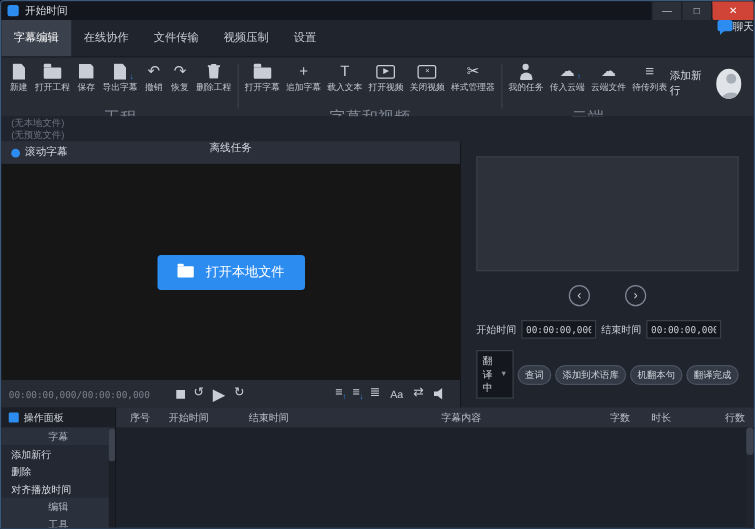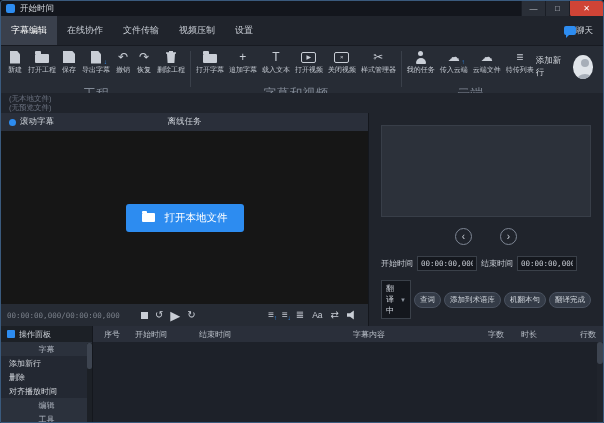--- a/index.html
+++ b/index.html
@@ -11,21 +11,21 @@
   .logo { width: 9px; height: 9px; background: #2d8cf0; border-radius: 2px; }
   .title-text { font-size: 8.5px; color: #d6dae0; }
   .win-controls { margin-left: auto; display: flex; height: 100%; }
   .win-btn { width: 24px; height: 100%; display: flex; align-items: center; justify-content: center; font-size: 8px; color: #c6cbd3; background: #2a2f38; border-left: 1px solid #1a1e26; cursor: default; }
   .win-btn.close { width: 34px; background: #cf4436; color: #fff; border-radius: 0 0 0 2px; }
 
   
   .menubar { height: 30px; background: #20242c; display: flex; align-items: stretch; border-bottom: 1px solid #171a21; flex: none; }
   .menu-item { padding: 0 10px; display: flex; align-items: center; font-size: 9px; color: #c6cbd3; }
   .menu-item.active { background: #3a404c; color: #ffffff; }
-  .menu-right { margin-left: auto; display: flex; align-items: center; padding-right: 10px; }
+  .menu-right { margin-left: auto; display: flex; align-items: flex-start; }
   .chat-ic { width: 12px; height: 9px; background: #2d8cf0; border-radius: 2px; position: relative; }
   .chat-ic::after { content: ""; position: absolute; left: 2px; bottom: -3px; border: 3px solid transparent; border-top-color: #2d8cf0; border-left-color: #2d8cf0; }
   .chat-label { font-size: 8.5px; color: #cfd4db; }
 
   
   .toolbar { height: 47px; background: #272c35; display: flex; align-items: flex-start; padding: 3px 4px 0 4px; flex: none; }
   .tb-group { display: flex; flex-direction: column; align-items: center; }
   .tb-items { display: flex; gap: 1px; }
   .tb-item { display: flex; flex-direction: column; align-items: center; gap: 1px; padding: 1px 2px; cursor: default; }
   .ic { height: 14px; min-width: 16px; display: flex; align-items: center; justify-content: center; color: #c9ced6; font-size: 12px; line-height: 1; position: relative; }
@@ -52,21 +52,21 @@
   .g-square { width: 7px; height: 7px; background: #c9ced6; }
   .g-spk { width: 11px; height: 11px; background: #c9ced6; clip-path: polygon(0 33%, 28% 33%, 62% 8%, 62% 92%, 28% 67%, 0 67%); }
 
   
   .notes { height: 20px; background: #20242c; padding: 1px 8px; flex: none; }
   .note-line { font-size: 7.5px; color: #6b7280; line-height: 9px; }
 
   
   .content { height: 213px; display: flex; flex: none; }
   .left-col { width: 368px; display: flex; flex-direction: column; border-right: 1px solid #14171d; }
-  .panel-header { height: 18px; background: #2a2f3a; display: flex; align-items: center; position: relative; flex: none; }
+  .panel-header { height: 18px; background: #2a2f3a; display: flex; position: relative; flex: none; }
   .toggle-wrap { display: flex; align-items: center; gap: 4px; padding-left: 8px; }
   .blue-dot { width: 7px; height: 7px; border-radius: 50%; background: #2d8cf0; }
   .panel-header-label { font-size: 8.5px; color: #cfd4db; }
   .center-tab { position: absolute; left: 50%; transform: translateX(-50%); font-size: 8.5px; color: #cfd4db; }
   .video-area { flex: 1; background: #161616; display: flex; flex-direction: column; align-items: center; justify-content: center; gap: 10px; }
   .open-file-btn { background: #2d8cf0; color: #ffffff; border: none; border-radius: 3px; padding: 7px 16px; font-size: 10.5px; display: flex; align-items: center; gap: 10px; font-family: "Liberation Sans", sans-serif; }
   .btn-folder { width: 13px; height: 9px; background: #ffffff; border-radius: 1px; position: relative; }
   .btn-folder::before { content: ""; position: absolute; top: -2.5px; left: 0; width: 5px; height: 2.5px; background: #ffffff; border-radius: 1px 1px 0 0; }
   .drop-hint { font-size: 9px; color: #8d939c; }
   .timeline { height: 22px; background: #262b34; display: flex; align-items: center; padding: 0 6px; gap: 7px; flex: none; }

